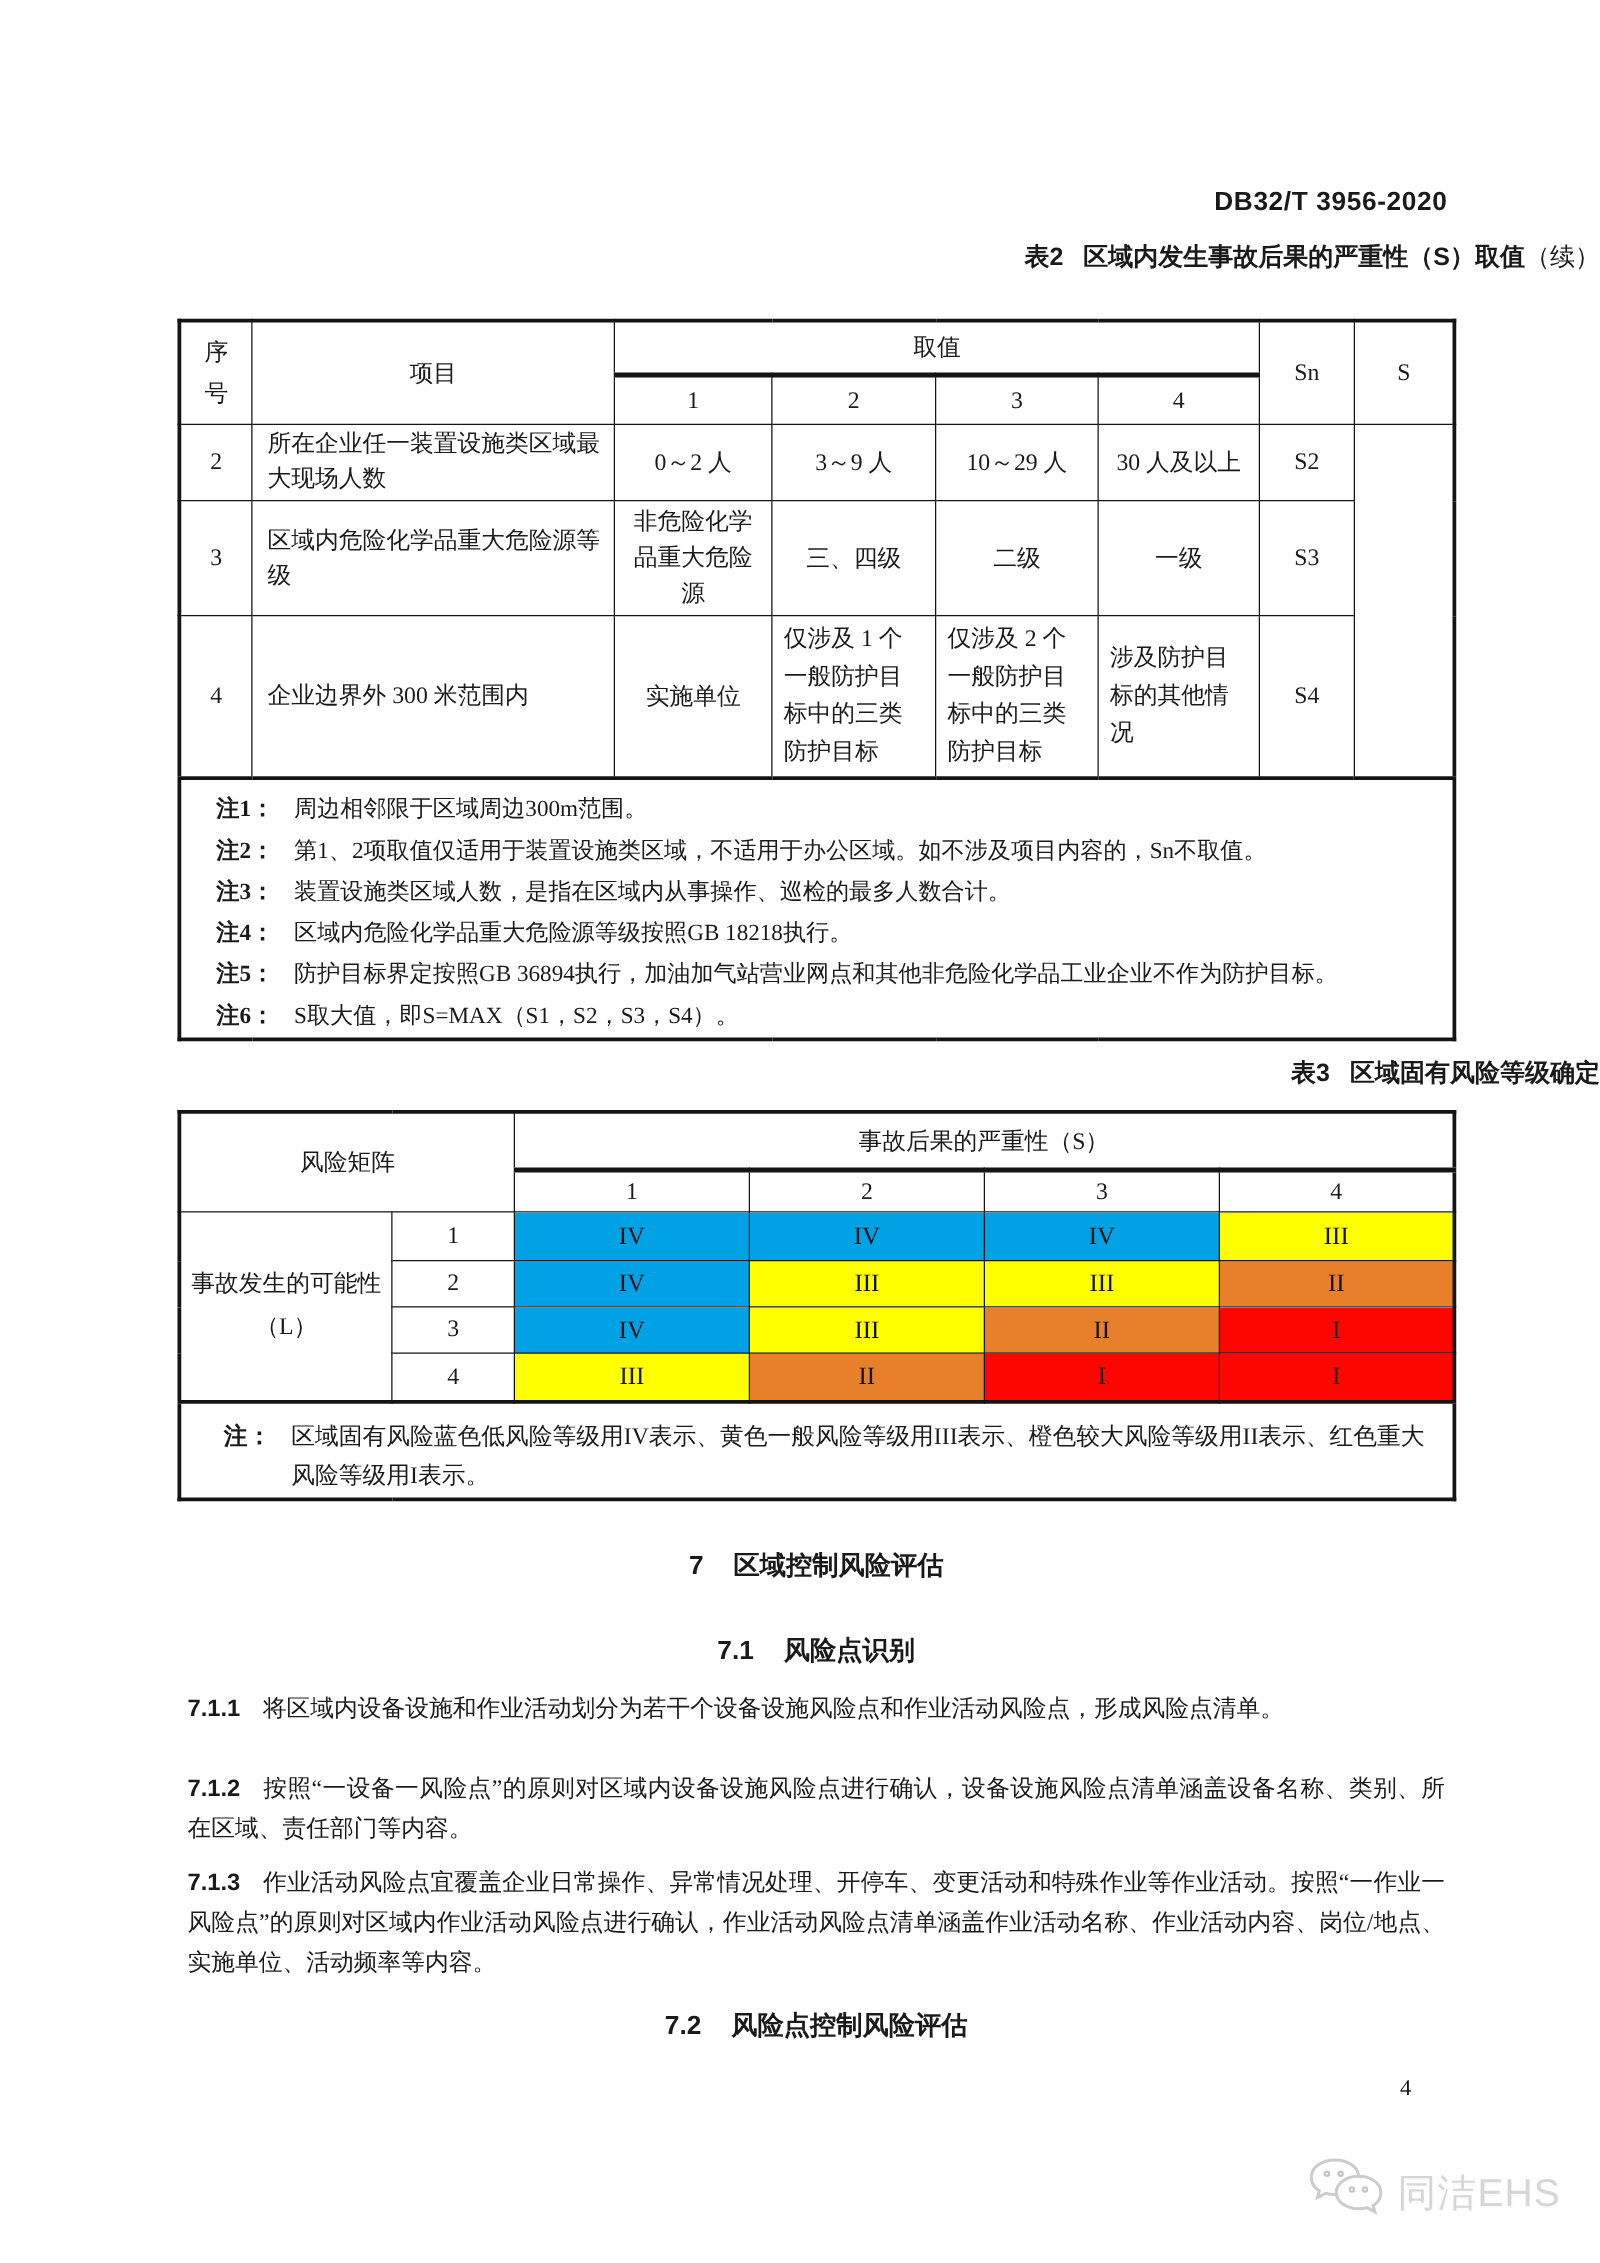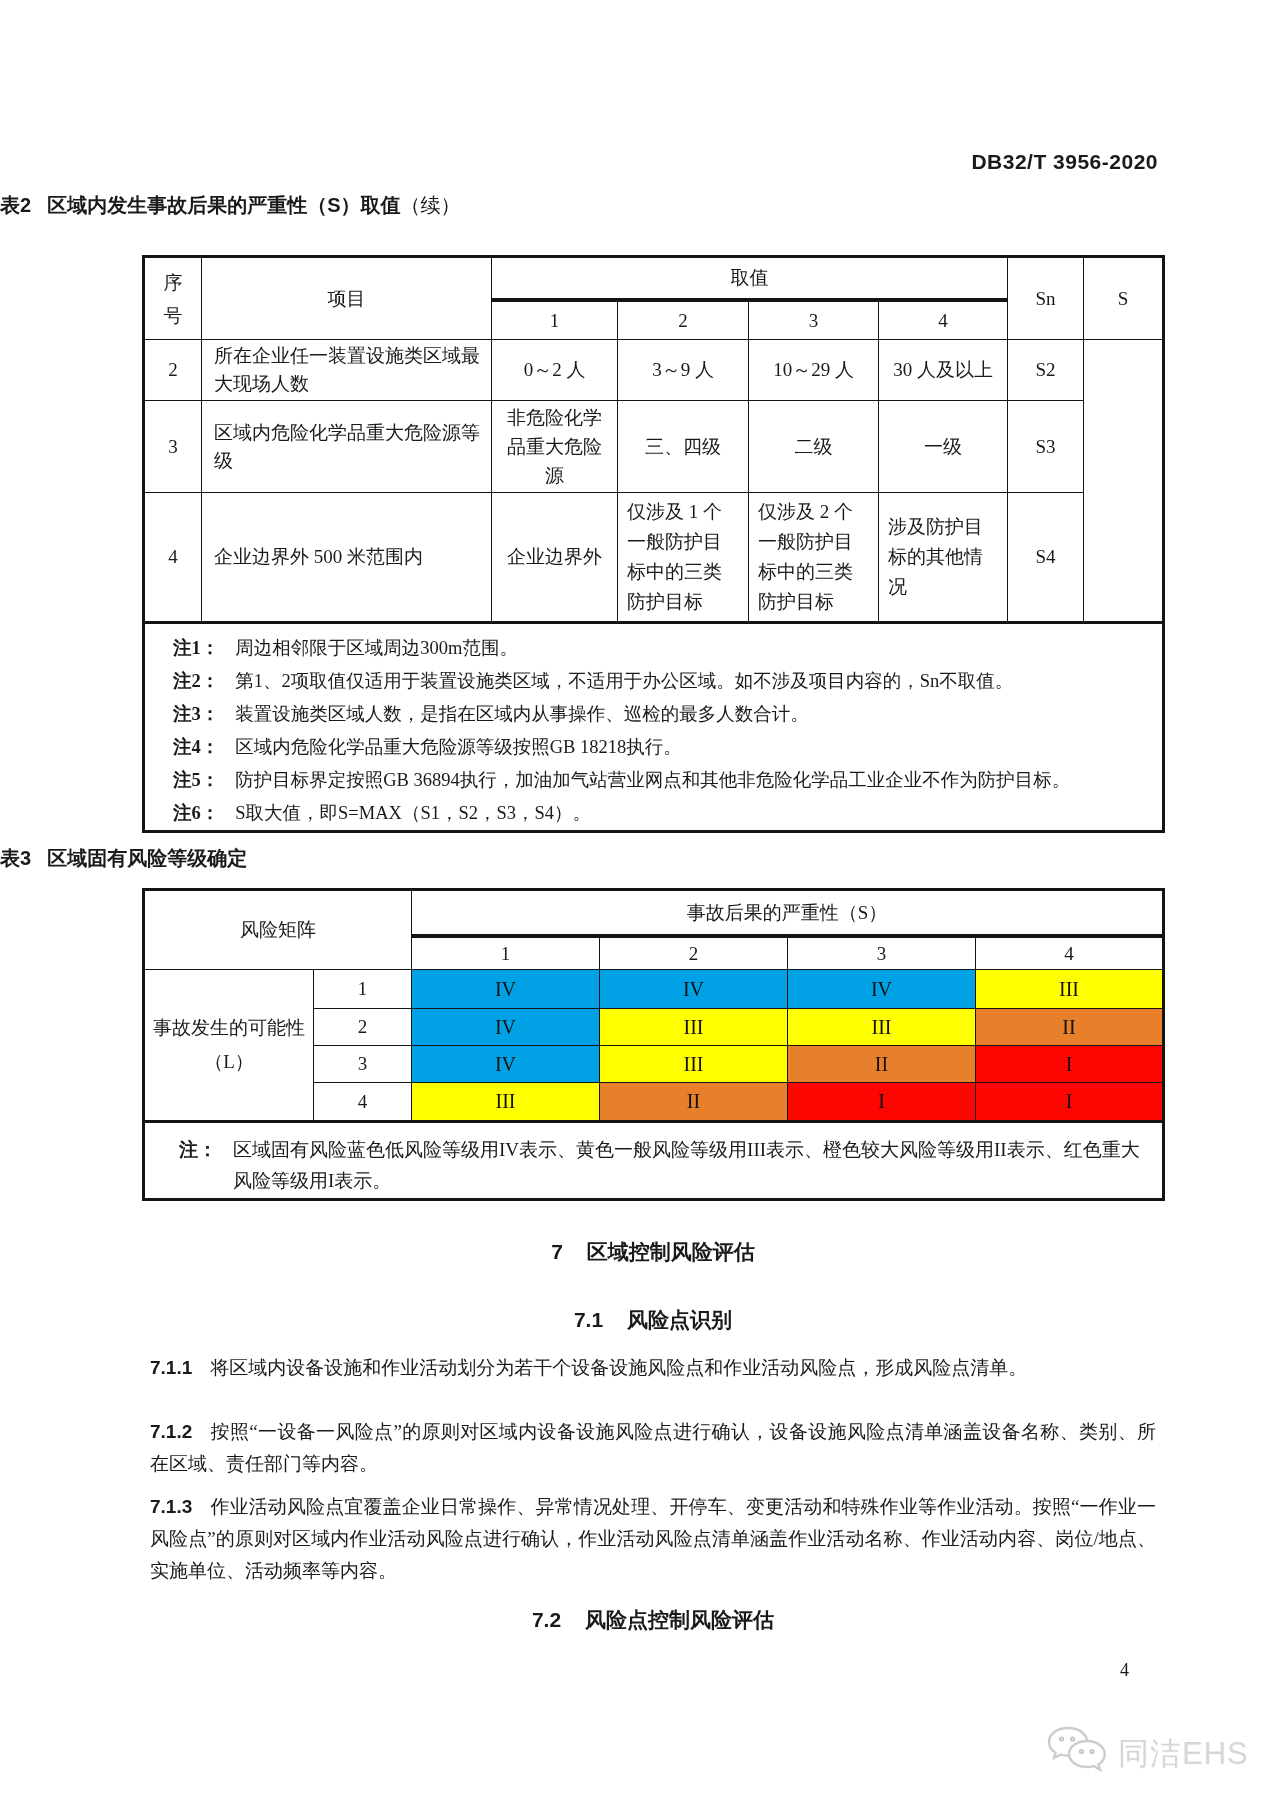--- a/index.html
+++ b/index.html
@@ -5,21 +5,21 @@
   html,body{margin:0;padding:0;background:#ffffff;}
   body{width:1280px;height:1810px;position:relative;
        font-family:"Liberation Serif",serif;color:#1a1a1a;}
   .page{position:absolute;inset:0;background:#fff;}
 
   
   .doc-number{position:absolute;top:150px;right:122px;
     font-family:"Liberation Sans",sans-serif;font-weight:700;font-size:21px;letter-spacing:.5px;margin-left:28px;}
 
   
-  .tbl-title{position:absolute;left:0;width:1280px;text-align:left;
+  .tbl-title{position:absolute;left:0;width:1280px;text-align:right;
     font-family:"Liberation Sans",sans-serif;font-weight:700;font-size:20px;}
   .t2-cap{top:192px}
   .t3-cap{top:845px}
   .cap-no{margin-right:16px;}
   .cap-cont{font-weight:400;font-family:"Liberation Serif",serif;}
 
   
   table{border-collapse:collapse;table-layout:fixed;position:absolute;left:142px;background:#fff;}
   td{border:1px solid #141414;font-size:19px;padding:2px 6px;vertical-align:middle;overflow:hidden;}
   .tbl{border:3px solid #141414;}
@@ -120,22 +120,22 @@
         <td class="c">3</td>
         <td class="l">区域内危险化学品重大危险源等级</td>
         <td class="c v1c">非危险化学品重大危险源</td>
         <td class="c">三、四级</td>
         <td class="c">二级</td>
         <td class="c">一级</td>
         <td class="c">S3</td>
       </tr>
       <tr class="r4">
         <td class="c thickb2">4</td>
-        <td class="l thickb2">企业边界外 500 米范围内</td>
-        <td class="c thickb2">企业边界外</td>
+        <td class="l thickb2">企业边界外 300 米范围内</td>
+        <td class="c thickb2">实施单位</td>
         <td class="just thickb2">仅涉及 1 个一般防护目标中的三类防护目标</td>
         <td class="just thickb2">仅涉及 2 个一般防护目标中的三类防护目标</td>
         <td class="just thickb2">涉及防护目标的其他情况</td>
         <td class="c thickb2">S4</td>
       </tr>
       <tr>
         <td colspan="8" class="notes-cell">
           <div class="note-line">
               <span class="nlabel">注1：</span>
               <span class="ntext">周边相邻限于区域周边300m范围。</span>

